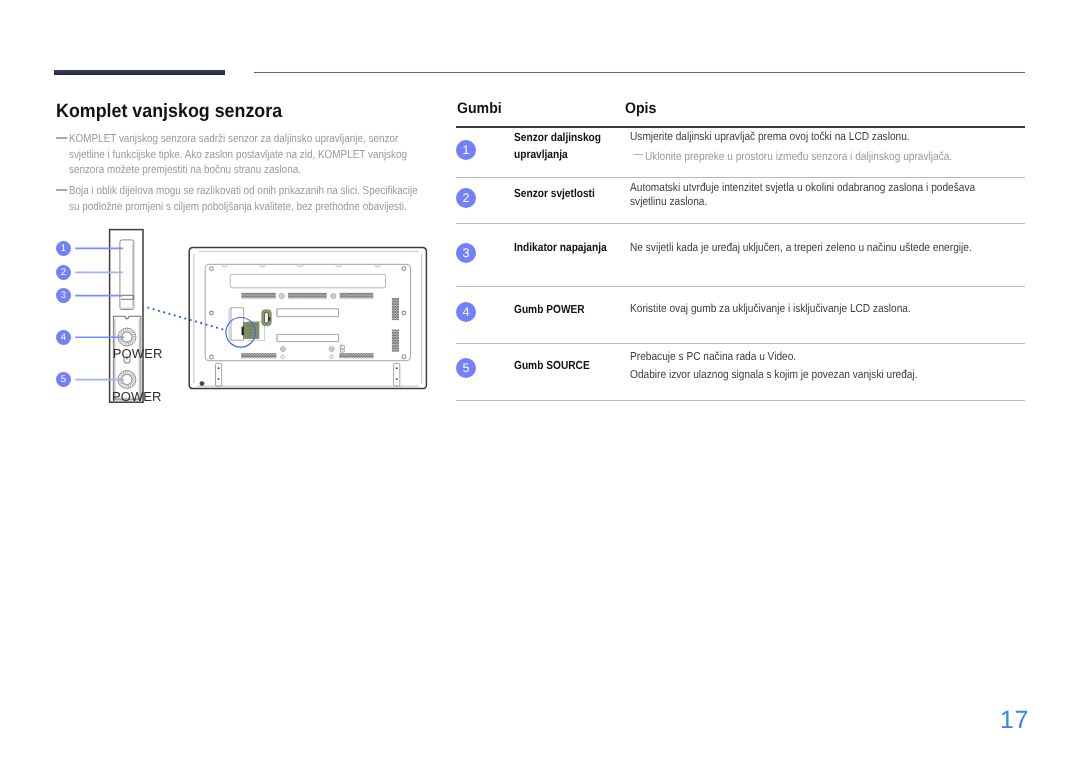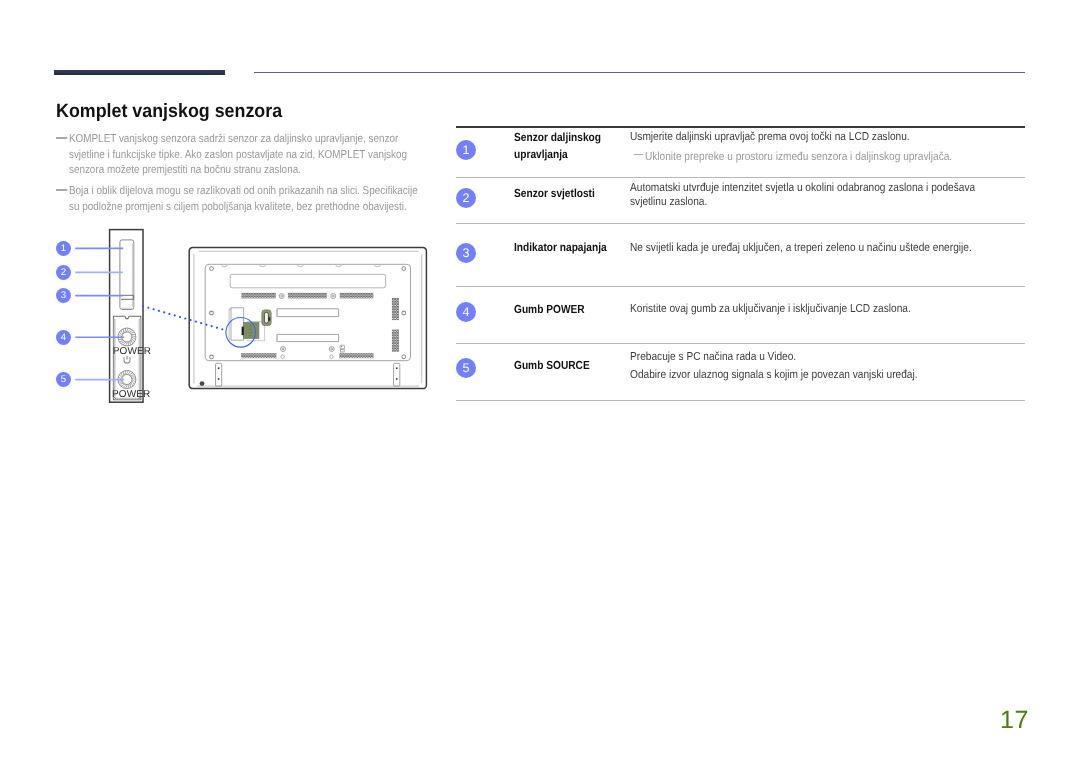--- a/index.html
+++ b/index.html
@@ -21,21 +21,21 @@
          letter-spacing:0px;white-space:nowrap;transform:scaleX(0.93);transform-origin:0 0;}
   .bullets{position:absolute;left:56px;top:132px;width:434px;transform:scaleX(0.862);transform-origin:0 0;}
   .bul{position:relative;padding-left:15px;margin-bottom:5px;color:#9a9a9a;font-size:11.5px;line-height:15.7px;}
   .bul .dash{position:absolute;left:0;top:5.2px;width:12.8px;height:1.9px;background:#a8a8a8;}
 
   
   .fig{position:absolute;left:0;top:0;}
   .figsvg{position:absolute;left:0;top:0;}
   .cal{position:absolute;width:15px;height:15px;border-radius:50%;background:#7380fb;color:#fff;
        font-size:9.6px;line-height:15px;text-align:center;}
-  .btnlab{position:absolute;font-size:10px;color:#2c2c2c;letter-spacing:0.1px;
+  .btnlab{position:absolute;font-size:13px;color:#2c2c2c;letter-spacing:0.1px;
           font-family:"Liberation Sans",sans-serif;white-space:nowrap;}
 
   
   .tbl{position:absolute;left:456px;top:96px;width:569px;}
   .thead{position:relative;height:30px;}
   .thead .c1{position:absolute;left:1px;top:4px;font-size:15.2px;font-weight:bold;color:#121212;transform:scaleX(0.93);transform-origin:0 0;}
   .thead .c2{position:absolute;left:168.5px;top:4px;font-size:15.2px;font-weight:bold;color:#121212;transform:scaleX(0.93);transform-origin:0 0;}
   .tline-top{position:absolute;left:456px;width:569px;height:1.6px;background:#3a3a3a;}
   .rowline{position:absolute;left:456px;width:569px;height:1px;background:#b9b9b9;}
 
@@ -43,21 +43,21 @@
   .badge{position:absolute;width:20px;height:20px;border-radius:50%;background:#7380fb;
          color:#fff;font-size:12.5px;line-height:20px;text-align:center;font-weight:normal;}
   .rname{position:absolute;font-size:11.7px;font-weight:bold;color:#121212;line-height:17.5px;width:113px;transform:scaleX(0.87);transform-origin:0 0;}
   .rdesc{position:absolute;font-size:11.6px;color:#3d3d3d;line-height:14.2px;width:408px;transform:scaleX(0.875);transform-origin:0 0;}
   .rdesc>div{margin:0;}
   .rdesc>div+div{margin-top:4.3px;}
   .rdesc .sub{position:relative;padding-left:17px;color:#9a9a9a;margin-top:6.2px;}
   .rdesc .sub .dash{position:absolute;left:4px;top:3.5px;width:11px;height:1.6px;background:#b0b0b0;}
 
   
-  .pageno{position:absolute;left:1000px;top:706px;font-size:25px;color:#4d7c0f;font-weight:300;letter-spacing:0.6px;}
+  .pageno{position:absolute;left:1000px;top:706px;font-size:25px;color:#3b82f6;font-weight:300;letter-spacing:0.6px;}
 </style>
 </head>
 <body>
 
 <div class="page">
   <div class="hdr-bar"></div>
   <div class="hdr-line"></div>
   <h1 class="title">Komplet vanjskog senzora</h1>
 
   <div class="bullets">
@@ -260,20 +260,26 @@
       </svg>
 <div class="cal" style="left:56px;top:241px;">1</div>
 <div class="cal" style="left:56px;top:265px;">2</div>
 <div class="cal" style="left:56px;top:288px;">3</div>
 <div class="cal" style="left:56px;top:330px;">4</div>
 <div class="cal" style="left:56px;top:372px;">5</div>
 <div class="btnlab" style="left:112.8px;top:345.6px;">POWER</div>
 <div class="btnlab" style="left:112.0px;top:388.7px;">POWER</div>
 </div>
 
+  <div class="tbl">
+    <div class="thead">
+      <span class="c1">Gumbi</span>
+      <span class="c2">Opis</span>
+    </div>
+  </div>
 
 <div class="tline-top" style="top:126px;"></div>
 <div class="rowline" style="top:177.0px;"></div>
 <div class="rowline" style="top:222.5px;"></div>
 <div class="rowline" style="top:286.3px;"></div>
 <div class="rowline" style="top:343.0px;"></div>
 <div class="rowline" style="top:400.4px;"></div>
 <div class="trow" style="top:0px;">
 <div class="badge" style="top:139.5px;left:456px;">1</div>
 <div class="rname" style="top:128.5px;left:514px;">Senzor daljinskog upravljanja</div>

